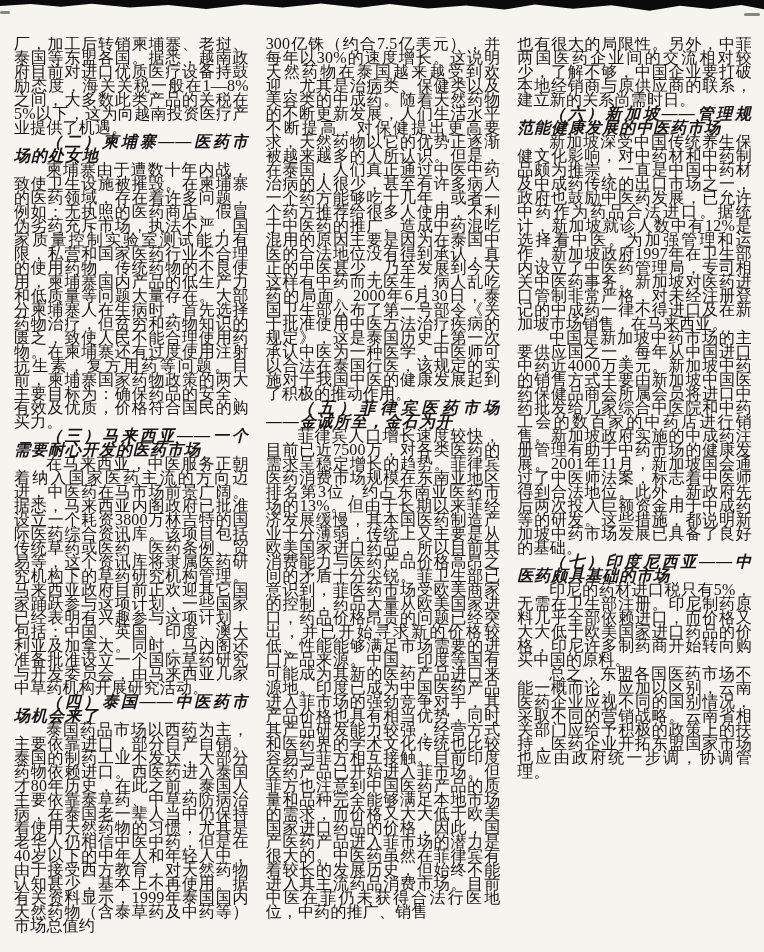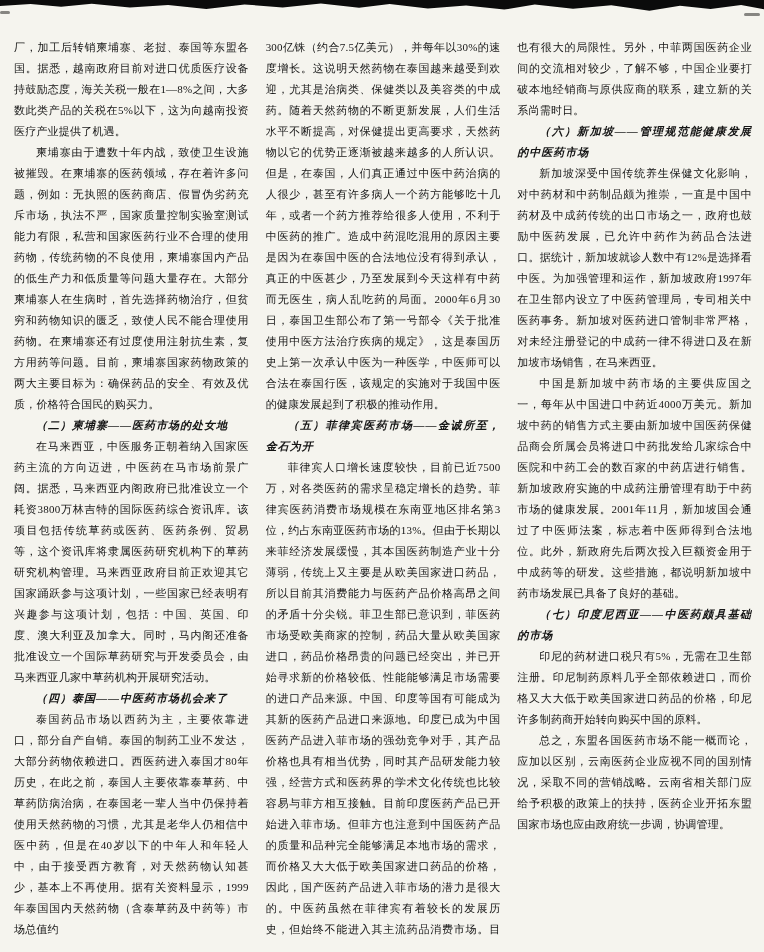--- a/index.html
+++ b/index.html
@@ -35,22 +35,22 @@
     top:37px; left:14px;
     width:738px; height:908px;
     display:flex;
     gap:17px;
   }
   .col {
     width:235px;
     overflow:hidden;
   }
   p.block {
-    font-size:11px;
-    line-height:21px;
+    font-size:16px;
+    line-height:14px;
     text-align:justify;
     text-justify:inter-character;
     letter-spacing:0.2px;
     word-break:break-all;
   }
   p.block.indent { text-indent:2em; }
   p.block.heading {
     font-style:italic;
     font-weight:600;
     letter-spacing:1px;
@@ -60,22 +60,23 @@
 <body>
 
 <div class="page">
   <div class="scan-band"></div>
   <div class="scan-speck" style="left:744px; top:13px; width:16px; height:3px;"></div>
   <div class="scan-speck" style="left:0px; top:11px; width:10px; height:3px;"></div>
 
   <div class="columns">
     <div class="col" id="col-0">
         <p class="block">厂，加工后转销柬埔寨、老挝、泰国等东盟各国。据悉，越南政府目前对进口优质医疗设备持鼓励态度，海关关税一般在1—8%之间，大多数此类产品的关税在5%以下，这为向越南投资医疗产业提供了机遇。</p>
+        <p class="block indent heading">（二）柬埔寨——医药市场的处女地</p>
         <p class="block indent">柬埔寨由于遭数十年内战，致使卫生设施被摧毁。在柬埔寨的医药领域，存在着许多问题，例如：无执照的医药商店、假冒伪劣药充斥市场，执法不严，国家质量控制实验室测试能力有限，私营和国家医药行业不合理的使用药物，传统药物的不良使用，柬埔寨国内产品的低生产力和低质量等问题大量存在。大部分柬埔寨人在生病时，首先选择药物治疗，但贫穷和药物知识的匮乏，致使人民不能合理使用药物。在柬埔寨还有过度使用注射抗生素，复方用药等问题。目前，柬埔寨国家药物政策的两大主要目标为：确保药品的安全、有效及优质，价格符合国民的购买力。</p>
-        <p class="block indent heading">（二）柬埔寨——医药市场的处女地</p>
+        <p class="block indent heading">（三）马来西亚——一个需要耐心开发的医药市场</p>
         <p class="block indent">在马来西亚，中医服务正朝着纳入国家医药主流的方向迈进，中医药在马市场前景广阔。据悉，马来西亚内阁政府已批准设立一个耗资3800万林吉特的国际医药综合资讯库。该项目包括传统草药或医药、医药条例、贸易等，这个资讯库将隶属医药研究机构下的草药研究机构管理。马来西亚政府目前正欢迎其它国家踊跃参与这项计划，一些国家已经表明有兴趣参与这项计划，包括：中国、英国、印度、澳大利亚及加拿大。同时，马内阁还准备批准设立一个国际草药研究与开发委员会，由马来西亚几家中草药机构开展研究活动。</p>
         <p class="block indent heading">（四）泰国——中医药市场机会来了</p>
         <p class="block indent">泰国药品市场以西药为主，主要依靠进口，部分自产自销。泰国的制药工业不发达，大部分药物依赖进口。西医药进入泰国才80年历史，在此之前，泰国人主要依靠泰草药、中草药防病治病，在泰国老一辈人当中仍保持着使用天然药物的习惯，尤其是老华人仍相信中医中药，但是在40岁以下的中年人和年轻人中，由于接受西方教育，对天然药物认知甚少，基本上不再使用。据有关资料显示，1999年泰国国内天然药物（含泰草药及中药等）市场总值约</p>
       </div>
     <div class="col" id="col-1">
         <p class="block">300亿铢（约合7.5亿美元），并每年以30%的速度增长。这说明天然药物在泰国越来越受到欢迎，尤其是治病类、保健类以及美容类的中成药。随着天然药物的不断更新发展，人们生活水平不断提高，对保健提出更高要求，天然药物以它的优势正逐渐被越来越多的人所认识。但是，在泰国，人们真正通过中医中药治病的人很少，甚至有许多病人一个药方能够吃十几年，或者一个药方推荐给很多人使用，不利于中医药的推广。造成中药混吃混用的原因主要是因为在泰国中医的合法地位没有得到承认，真正的中医甚少，乃至发展到今天这样有中药而无医生，病人乱吃药的局面。2000年6月30日，泰国卫生部公布了第一号部令《关于批准使用中医方法治疗疾病的规定》，这是泰国历史上第一次承认中医为一种医学，中医师可以合法在泰国行医，该规定的实施对于我国中医的健康发展起到了积极的推动作用。</p>
         <p class="block indent heading">（五）菲律宾医药市场——金诚所至，金石为开</p>
         <p class="block indent">菲律宾人口增长速度较快，目前已近7500万，对各类医药的需求呈稳定增长的趋势。菲律宾医药消费市场规模在东南亚地区排名第3位，约占东南亚医药市场的13%。但由于长期以来菲经济发展缓慢，其本国医药制造产业十分薄弱，传统上又主要是从欧美国家进口药品，所以目前其消费能力与医药产品价格高昂之间的矛盾十分尖锐。菲卫生部已意识到，菲医药市场受欧美商家的控制，药品大量从欧美国家进口，药品价格昂贵的问题已经突出，并已开始寻求新的价格较低、性能能够满足市场需要的进口产品来源。中国、印度等国有可能成为其新的医药产品进口来源地。印度已成为中国医药产品进入菲市场的强劲竞争对手，其产品价格也具有相当优势，同时其产品研发能力较强，经营方式和医药界的学术文化传统也比较容易与菲方相互接触。目前印度医药产品已开始进入菲市场。但菲方也注意到中国医药产品的质量和品种完全能够满足本地市场的需求，而价格又大大低于欧美国家进口药品的价格，因此，国产医药产品进入菲市场的潜力是很大的。中医药虽然在菲律宾有着较长的发展历史，但始终不能进入其主流药品消费市场。目前中医在菲仍未获得合法行医地位，中药的推广、销售</p>
       </div>
     <div class="col" id="col-2">

